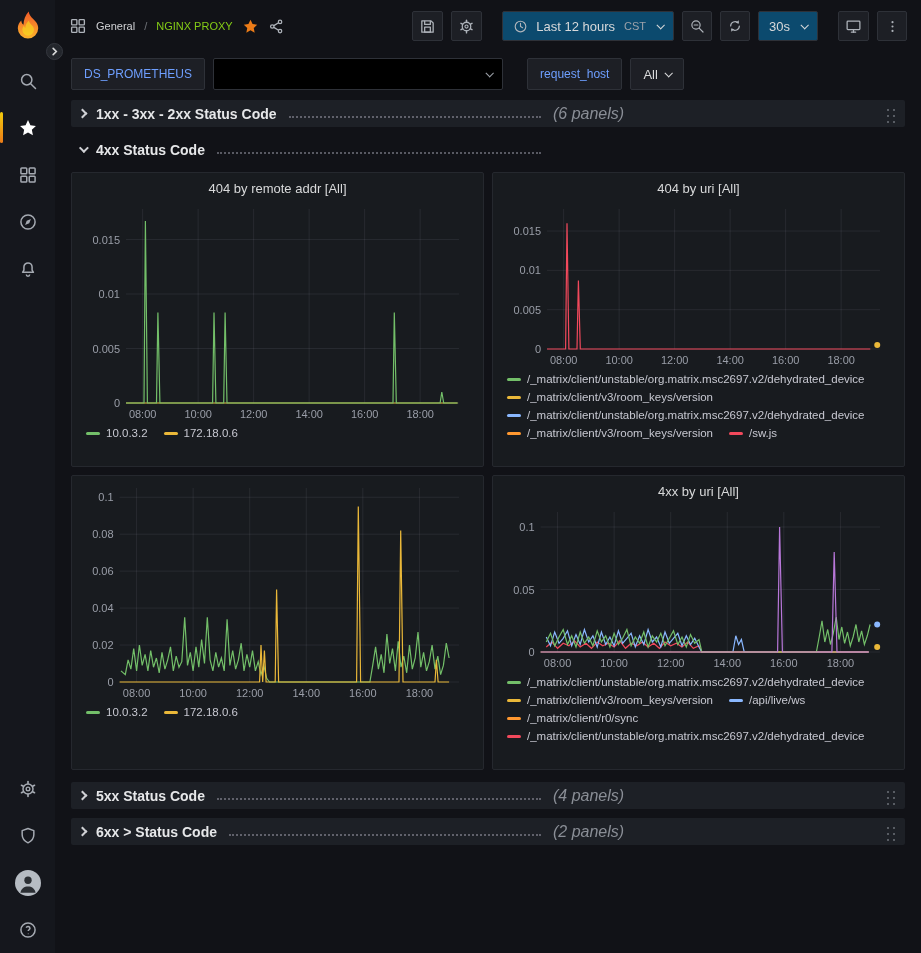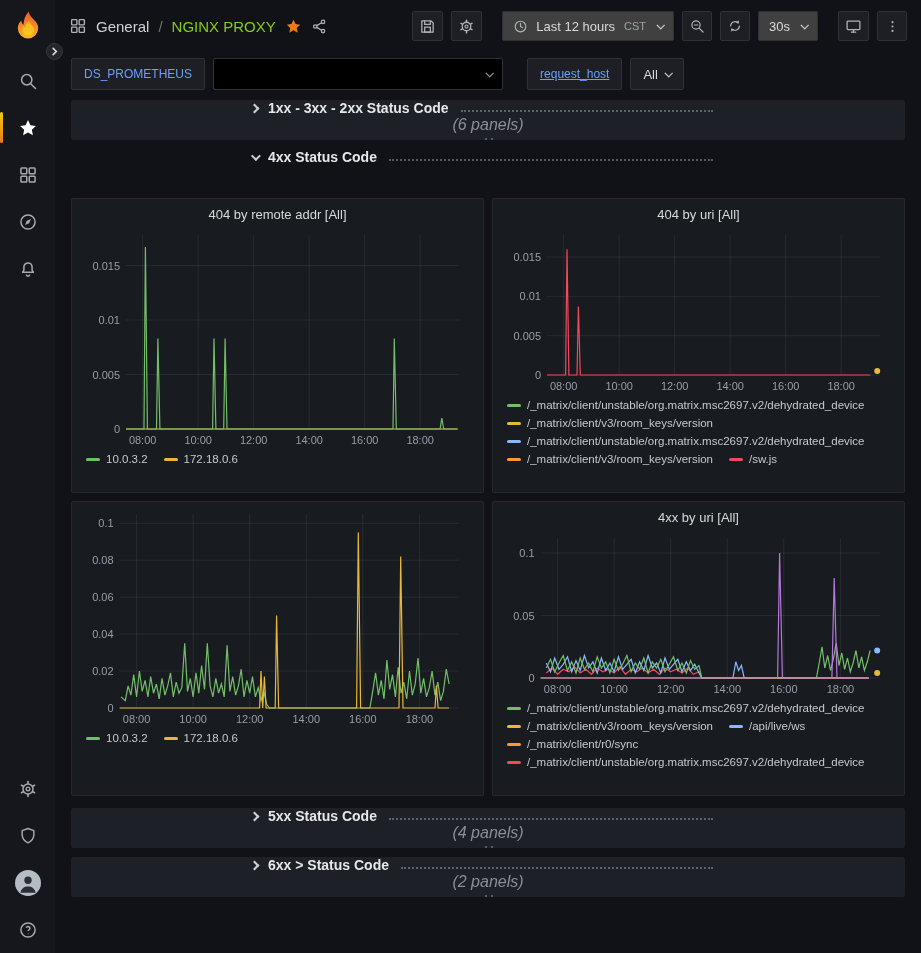--- a/index.html
+++ b/index.html
@@ -44,57 +44,57 @@
     border-right:1.6px solid currentColor; border-bottom:1.6px solid currentColor;
     transform:rotate(45deg) translateY(-1px); margin-left:7px; }
   .chev-right { display:inline-block; width:7px; height:7px;
     border-right:2px solid #cfd0d4; border-bottom:2px solid #cfd0d4; transform:rotate(-45deg); }
   .chev-down { display:inline-block; width:7px; height:7px;
     border-right:2px solid #cfd0d4; border-bottom:2px solid #cfd0d4; transform:rotate(45deg) translateY(-2px); }
 
   
   .main { margin-left:55px; }
   .topbar { height:52px; display:flex; align-items:center; justify-content:space-between; padding:0 14px; }
-  .bc { display:flex; align-items:center; gap:9px; color:#d0d1d4; font-size:15px; }
+  .bc { display:flex; align-items:center; gap:9px; color:#d0d1d4; font-size:11px; }
   .bc .sep { color:#707379; }
   .bc .title { color:#84cc16; font-weight:500; }
   .bc-link { cursor:pointer; }
   .hdr-actions { display:flex; align-items:center; gap:8px; }
   .icon-btn {
     height:30px; min-width:30px; padding:0 6px; display:flex; align-items:center; justify-content:center;
     background:#1d1f25; border:1px solid #2e3138; border-radius:2px; color:#aeb3ba; cursor:pointer;
   }
   .text-btn {
     height:30px; padding:0 10px; display:flex; align-items:center; gap:4px;
-    background:#404040; border:1px solid #2e3138; border-radius:2px; color:#d8d9da; cursor:pointer; font-size:13px;
+    background:#0c4a6e; border:1px solid #2e3138; border-radius:2px; color:#d8d9da; cursor:pointer; font-size:13px;
   }
   .tz { font-size:11px; color:#9da2aa; margin-left:5px; }
   .gap-l { margin-left:12px; }
 
   
   .subbar { display:flex; align-items:center; padding:6px 16px 6px 16px; gap:8px; }
   .var-label {
     height:32px; padding:0 12px; display:flex; align-items:center;
     background:#1d1f25; border:1px solid #2e3138; border-radius:2px;
     color:#6e9fff; font-size:12px; font-weight:500; cursor:pointer;
   }
   .var-select-black {
     width:290px; height:32px; background:#000000; border:1px solid #2e3138; border-radius:2px;
     display:flex; align-items:center; justify-content:flex-end; padding-right:10px; color:#9da2aa; cursor:pointer;
   }
   .var-value {
     height:32px; padding:0 12px; display:flex; align-items:center;
     background:#1d1f25; border:1px solid #2e3138; border-radius:2px;
     color:#d8d9da; font-size:13px; cursor:pointer;
   }
-  .ml16 { margin-left:16px;text-decoration:underline; }
+  .ml16 { margin-left:16px; }
 
   
   .content { padding:4px 16px 0 16px; }
-  .dash-row { height:40px; display:flex; align-items:center; padding:0 8px; border-radius:2px; margin-bottom:9px; cursor:pointer;flex-direction:column; }
+  .dash-row { height:27px; display:flex; align-items:center; padding:0 8px; border-radius:2px; margin-bottom:9px; cursor:pointer; }
   .dash-row.collapsed { background:#1d2026; }
   .row-left { display:flex; align-items:center; width:474px; flex:none; }
   .row-title { font-size:14px; font-weight:700; color:#e6e7e9; margin-left:10px; white-space:nowrap; }
   .leader { flex:1; height:0; border-bottom:2px dotted rgba(204,204,220,0.38); margin:0 12px; transform:translateY(3px); }
   .row-count { font-style:italic; font-size:16px; color:#8a8e96; white-space:nowrap; }
   .row-spacer { flex:1; }
   .drag-dots { width:13px; height:18px;
     background-image:radial-gradient(#585c63 1.3px, transparent 1.5px);
     background-size:6px 6px; background-position:1px 2px; cursor:grab; }
 

